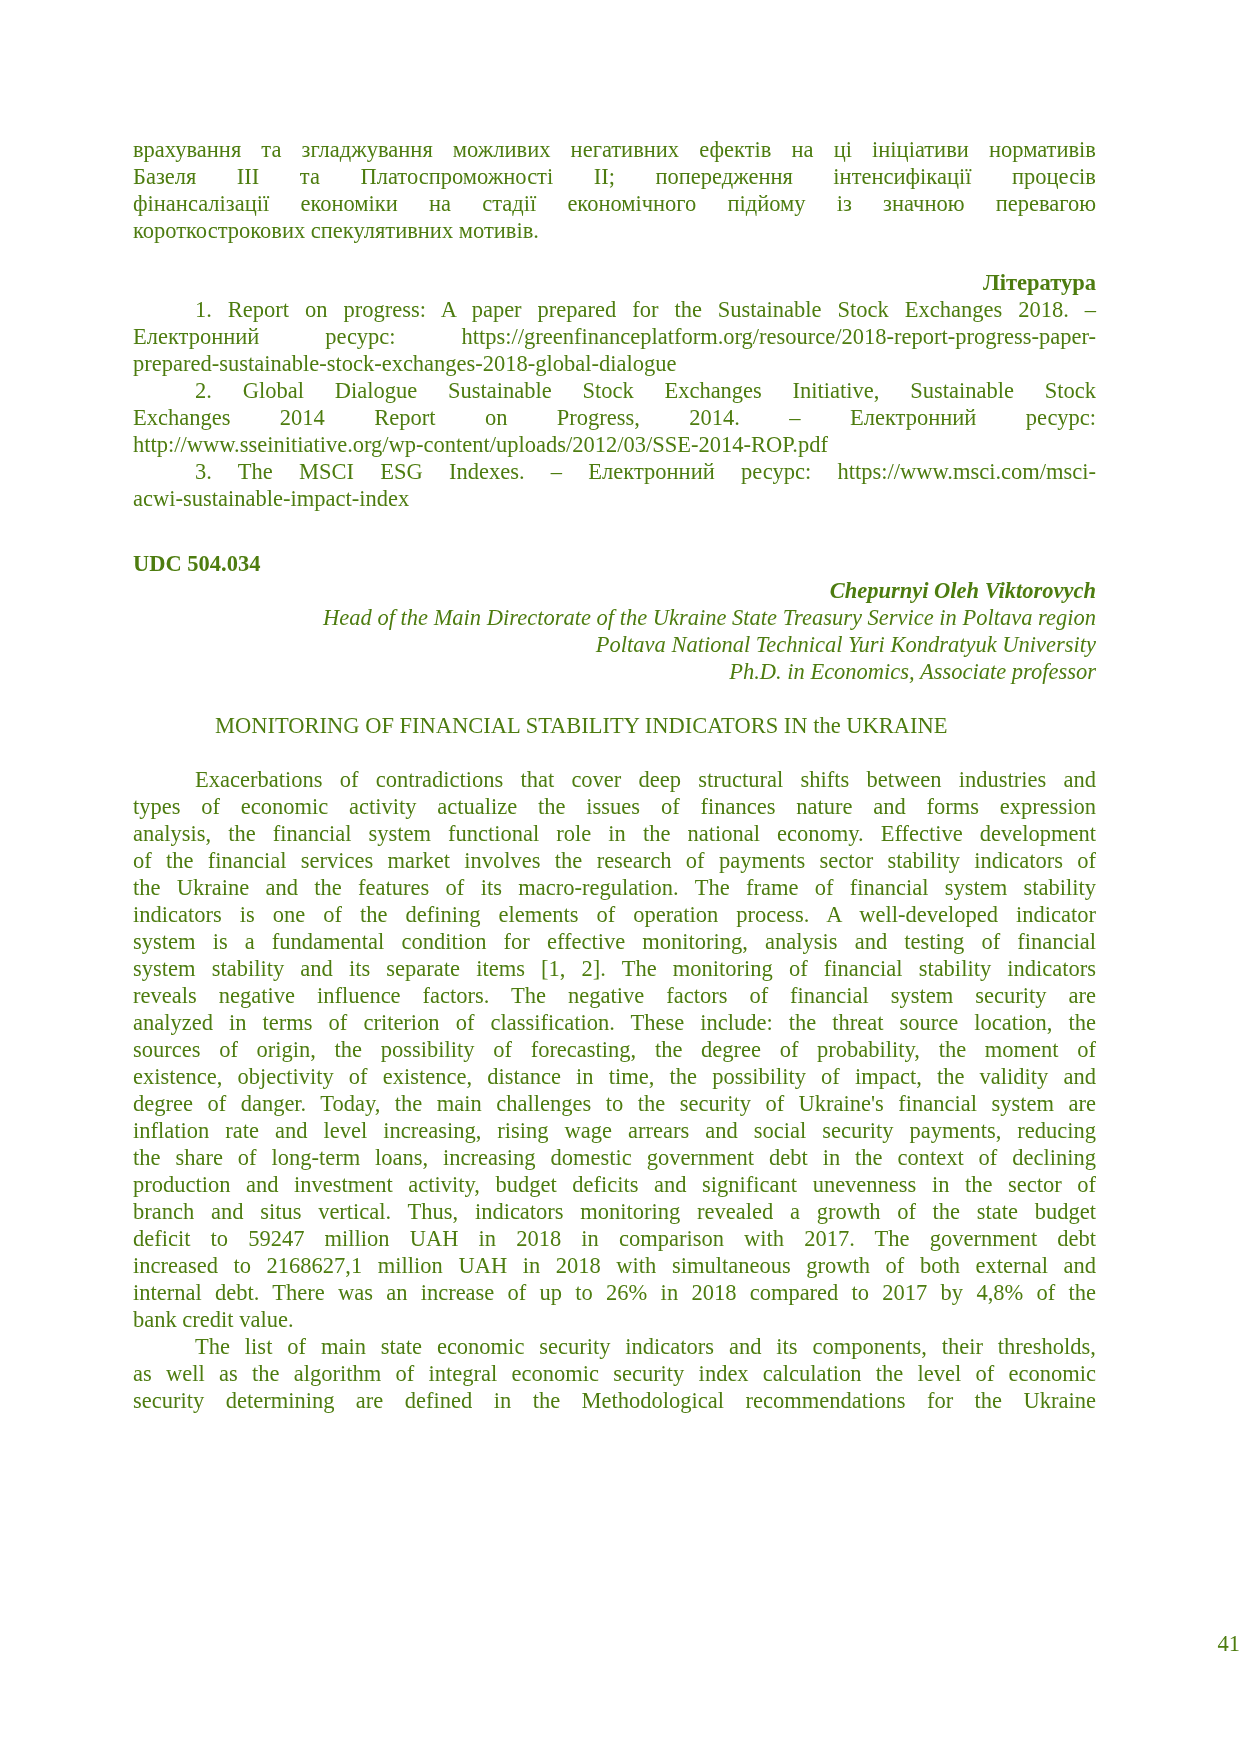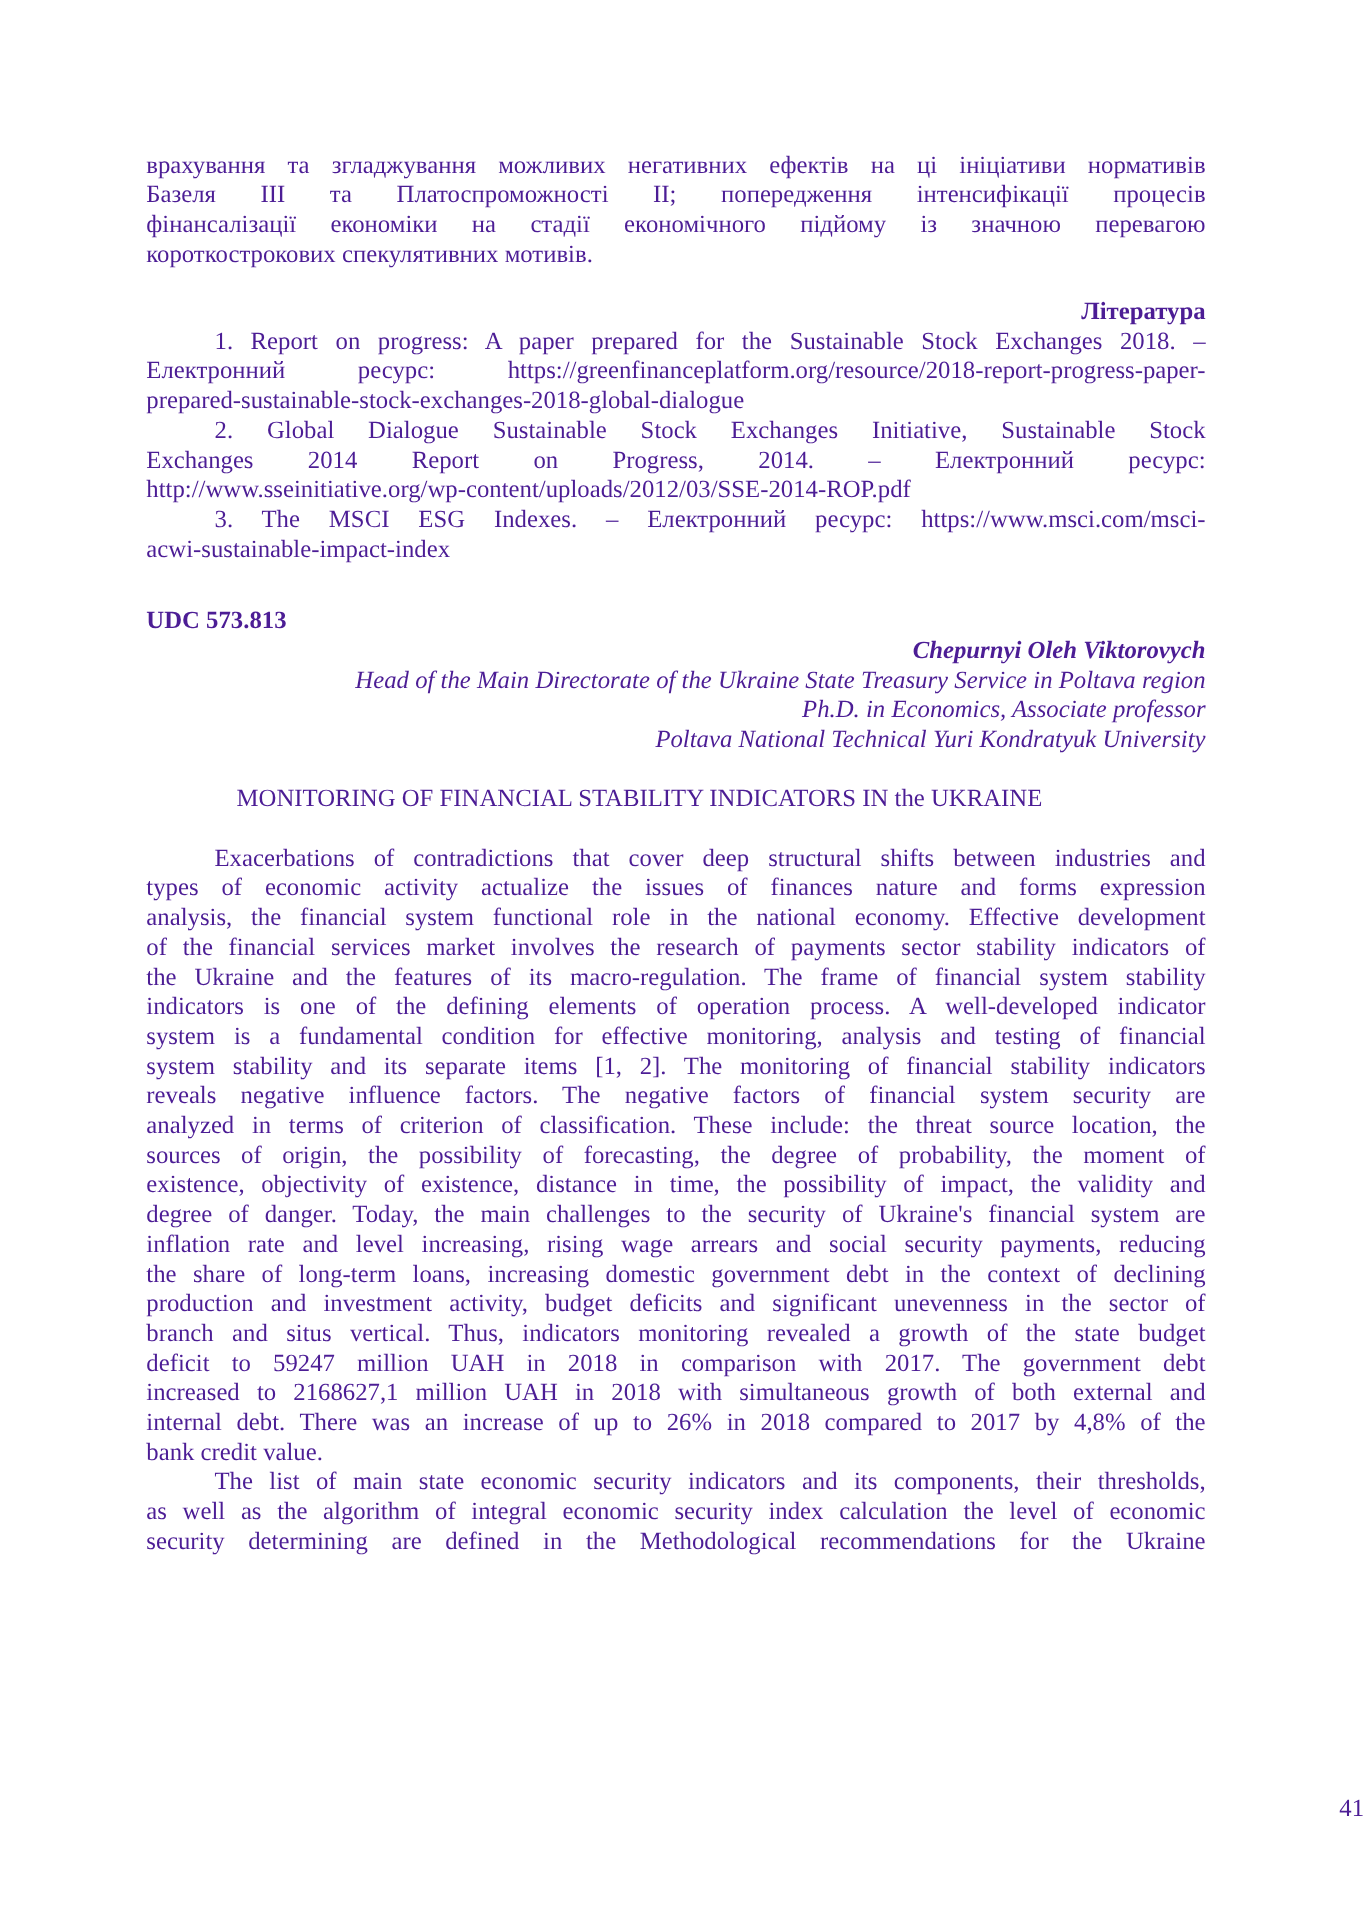--- a/index.html
+++ b/index.html
@@ -1,19 +1,19 @@
 <!DOCTYPE html>
 <html><head>
 <meta charset="utf-8">
 <style>
   html, body { margin: 0; padding: 0; background: #ffffff; }
   body { width: 1240px; height: 1754px; position: relative; overflow: hidden; }
   .page {
     position: absolute; left: 0; top: 0; width: 1240px; height: 1662px;
-    background: #ffffff; color: #4c1d95;
+    background: #ffffff; color: #4d7c0f;
     font-family: "Liberation Serif", "DejaVu Serif", serif;
     font-size: 22.5px; line-height: 27px;
   }
   .col { position: absolute; left: 133px; width: 963px; }
   .line-just { text-align: justify; text-align-last: justify; display: block; }
   .indent { text-indent: 62px; }
   .center { text-align: right; }
   .bold { font-weight: bold; }
   .ital { font-style: italic; }
   .ref { margin: 0; }
@@ -43,27 +43,27 @@
       <span class="line-just indent">2. Global Dialogue Sustainable Stock Exchanges Initiative, Sustainable Stock</span>
       <span class="line-just">Exchanges 2014 Report on Progress, 2014. – Електронний ресурс:</span>
       <span style="display:block;">http://www.sseinitiative.org/wp-content/uploads/2012/03/SSE-2014-ROP.pdf</span>
     </div>
     <div class="ref">
       <span class="line-just indent">3. The MSCI ESG Indexes. – Електронний ресурс:  https://www.msci.com/msci-</span>
       <span style="display:block;">acwi-sustainable-impact-index</span>
     </div>
   </div>
 
-  <div class="col bold" style="top:550px;">UDC 573.813</div>
+  <div class="col bold" style="top:550px;">UDC 504.034</div>
 
   <div class="col center ital" style="top:577px;">
     <div class="bold">Chepurnyi Oleh Viktorovych</div>
     <div>Head of the Main Directorate of the Ukraine State Treasury Service in Poltava region</div>
+    <div>Poltava National Technical Yuri Kondratyuk University</div>
     <div>Ph.D. in Economics, Associate professor</div>
-    <div>Poltava National Technical Yuri Kondratyuk University</div>
   </div>
 
   <div class="col" style="top:712px; padding-left:82px; width:881px;">MONITORING OF FINANCIAL STABILITY INDICATORS IN the UKRAINE</div>
 
   <div class="col" style="top:766px;">
     <span class="line-just indent">Exacerbations of contradictions that cover deep structural shifts between industries and</span>
     <span class="line-just">types of economic activity actualize the issues of finances nature and forms expression</span>
     <span class="line-just">analysis, the financial system functional role in the national economy. Effective development</span>
     <span class="line-just">of the financial services market involves the research of payments sector stability indicators of</span>
     <span class="line-just">the Ukraine and the features of its macro-regulation. The frame of financial system stability</span>

